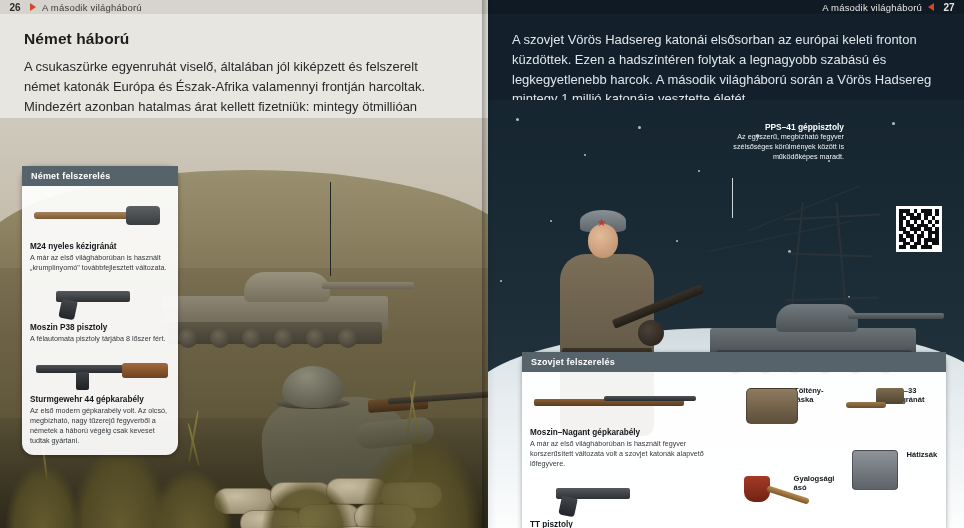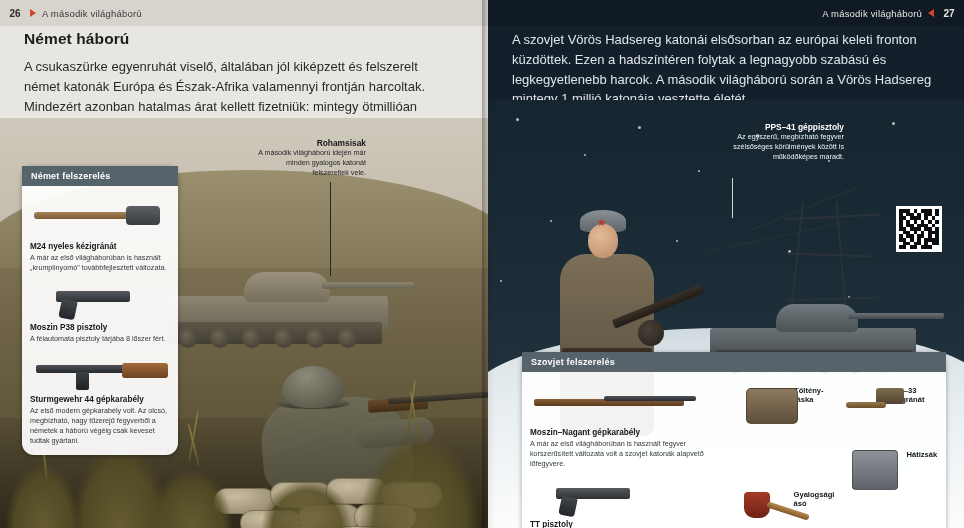--- a/index.html
+++ b/index.html
@@ -21,21 +21,21 @@
   .page-right {
     position: relative;
     width: 476px; height: 528px;
     background: #13202c;
     overflow: hidden;
   }
 
   
   .runhead {
     position: absolute; top: 0; left: 0; right: 0;
-    height: 26px;
+    height: 14px;
     display: flex; align-items: center;
     font-size: 9.5px;
   }
   .runhead.left { background: #d7d4cd; padding-left: 6px; }
   .runhead.right { background: #0f1a24; padding-right: 6px; justify-content: flex-end; color: #e8e6e1; }
   .pagenum {
     display: inline-flex; align-items: center; justify-content: center;
     width: 18px; height: 26px;
     font-weight: bold; font-size: 10px;
   }
@@ -436,24 +436,20 @@
       <div class="tuft" style="left:150px;width:82px;  height:58px;"></div>
       <div class="tuft" style="left:360px;width:120px; height:94px;"></div>
       <div class="tuft" style="left:262px;width:90px;  height:48px;"></div>
       <div class="grassline" style="left:188px;bottom:66px;width:2px;height:52px;transform:rotate(10deg)"></div>
       <div class="grassline" style="left:198px;bottom:62px;width:2px;height:44px;transform:rotate(-14deg)"></div>
       <div class="grassline" style="left:406px;bottom:90px;width:2px;height:58px;transform:rotate(8deg)"></div>
       <div class="grassline" style="left:418px;bottom:88px;width:2px;height:50px;transform:rotate(-10deg)"></div>
       <div class="grassline" style="left:46px; bottom:48px;width:2px;height:46px;transform:rotate(-7deg)"></div>
     </div>
 
-    <div class="callout callout-left">
-      <div class="callout-title">Rohamsisak</div>
-      <div class="callout-desc">A második világháború idején már minden gyalogos katonát felszereltek vele.</div>
-    </div>
     <div class="leader-l"></div>
 
     <div class="card card-left">
       <div class="card-head">Német felszerelés</div>
       <div class="card-body">
 
         <div class="thumb">
           <div class="w-grenade-stick"></div>
             <div class="w-grenade-head"></div>
         </div>
@@ -697,21 +693,21 @@
 
           </div>
 
           <div class="cr-col-b">
             <div class="mini-row">
               <div class="thumb" style="width:60px">
                 <div class="w-pouch"></div>
               </div>
               <div class="mini-label">Töltény-táska</div>
             </div>
-            <div class="mini-row" style="margin-top:58px">
+            <div class="mini-row" style="margin-top:42px">
               <div class="thumb" style="width:72px">
                 <div class="w-shovel-blade"></div>
                   <div class="w-shovel-handle"></div>
               </div>
               <div class="mini-label">Gyalogsági ásó</div>
             </div>
           </div>
 
           <div class="cr-col-c">
             <div class="mini-row">

